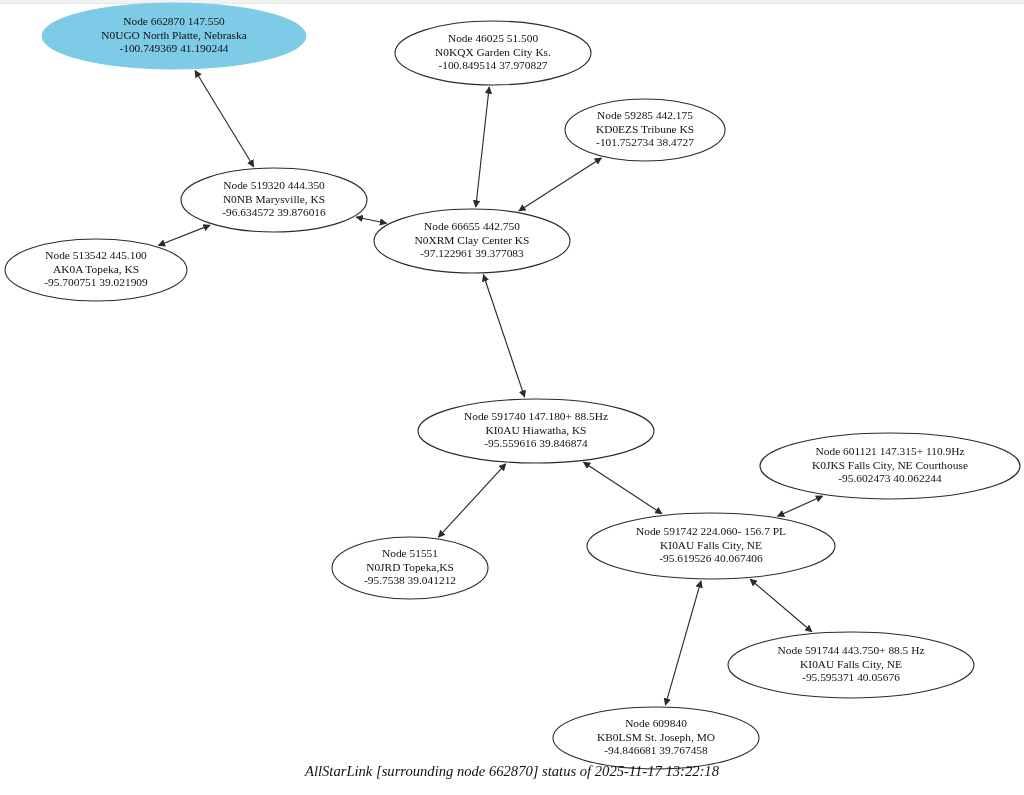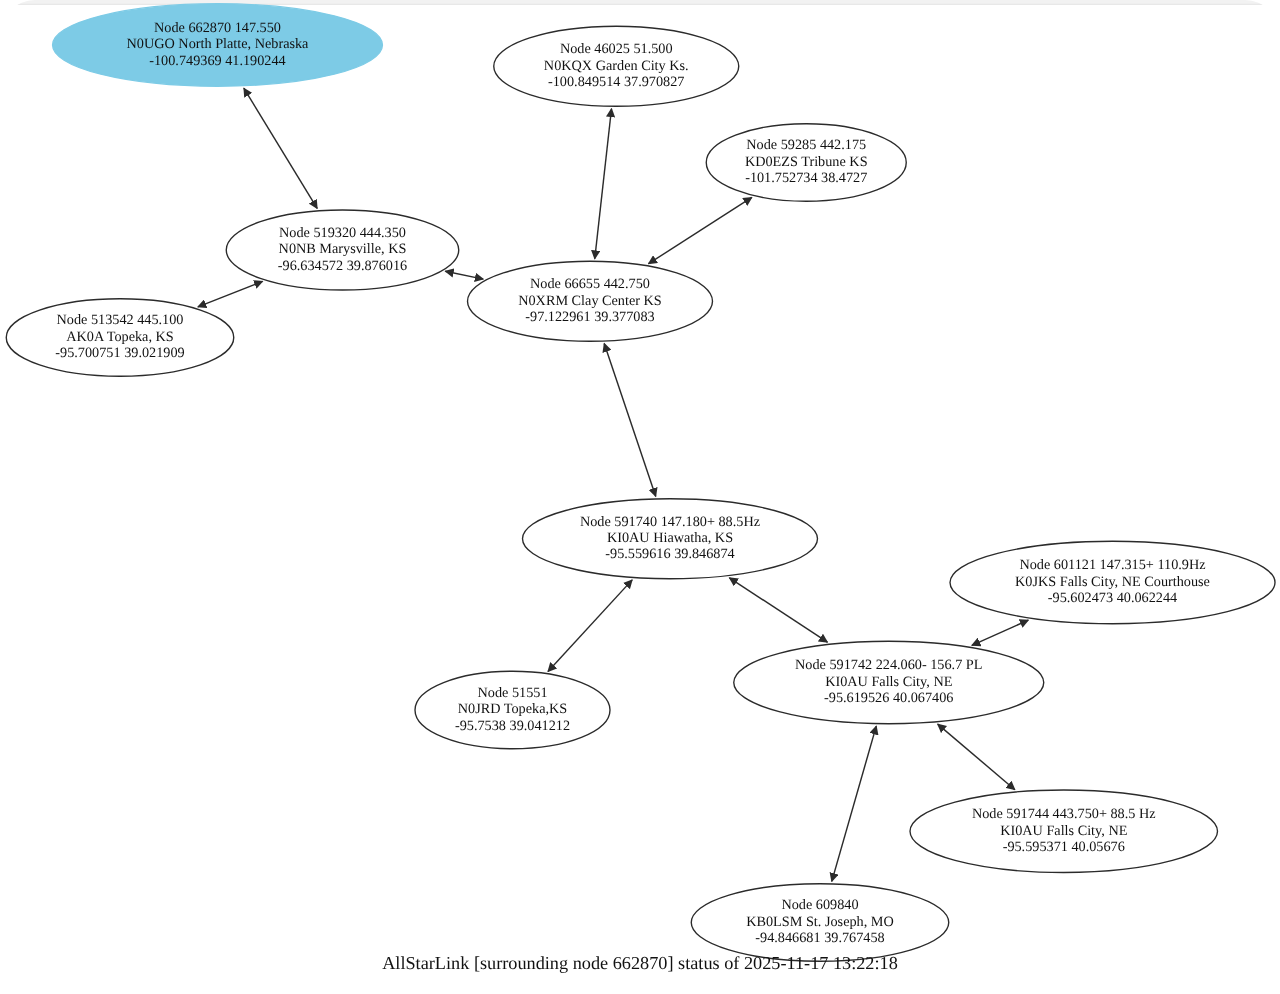--- a/index.html
+++ b/index.html
@@ -9,21 +9,20 @@
   }
   body {
     font-family: "Liberation Serif", "DejaVu Serif", serif;
   }
   #page {
     position: relative;
     width: 1024px;
     height: 795px;
     background: #ffffff;
     overflow: hidden;
-    border-radius: 28px;
   }
   #graph-svg {
     position: absolute;
     left: 0;
     top: 0;
     width: 1024px;
     height: 795px;
   }
   .node-ellipse {
     fill: #ffffff;
@@ -50,20 +49,21 @@
   }
   .caption {
     position: absolute;
     left: 0;
     top: 763px;
     width: 1024px;
     text-align: center;
     font-family: "Liberation Serif", "DejaVu Serif", serif;
     font-size: 14.6px;
     color: #111111;
+    font-style: italic;
   }
   .top-rule {
     position: absolute;
     left: 0;
     top: 0;
     width: 1024px;
     height: 3px;
     background: #f2f2f2;
     border-bottom: 1px solid #e8e8e8;
   }

